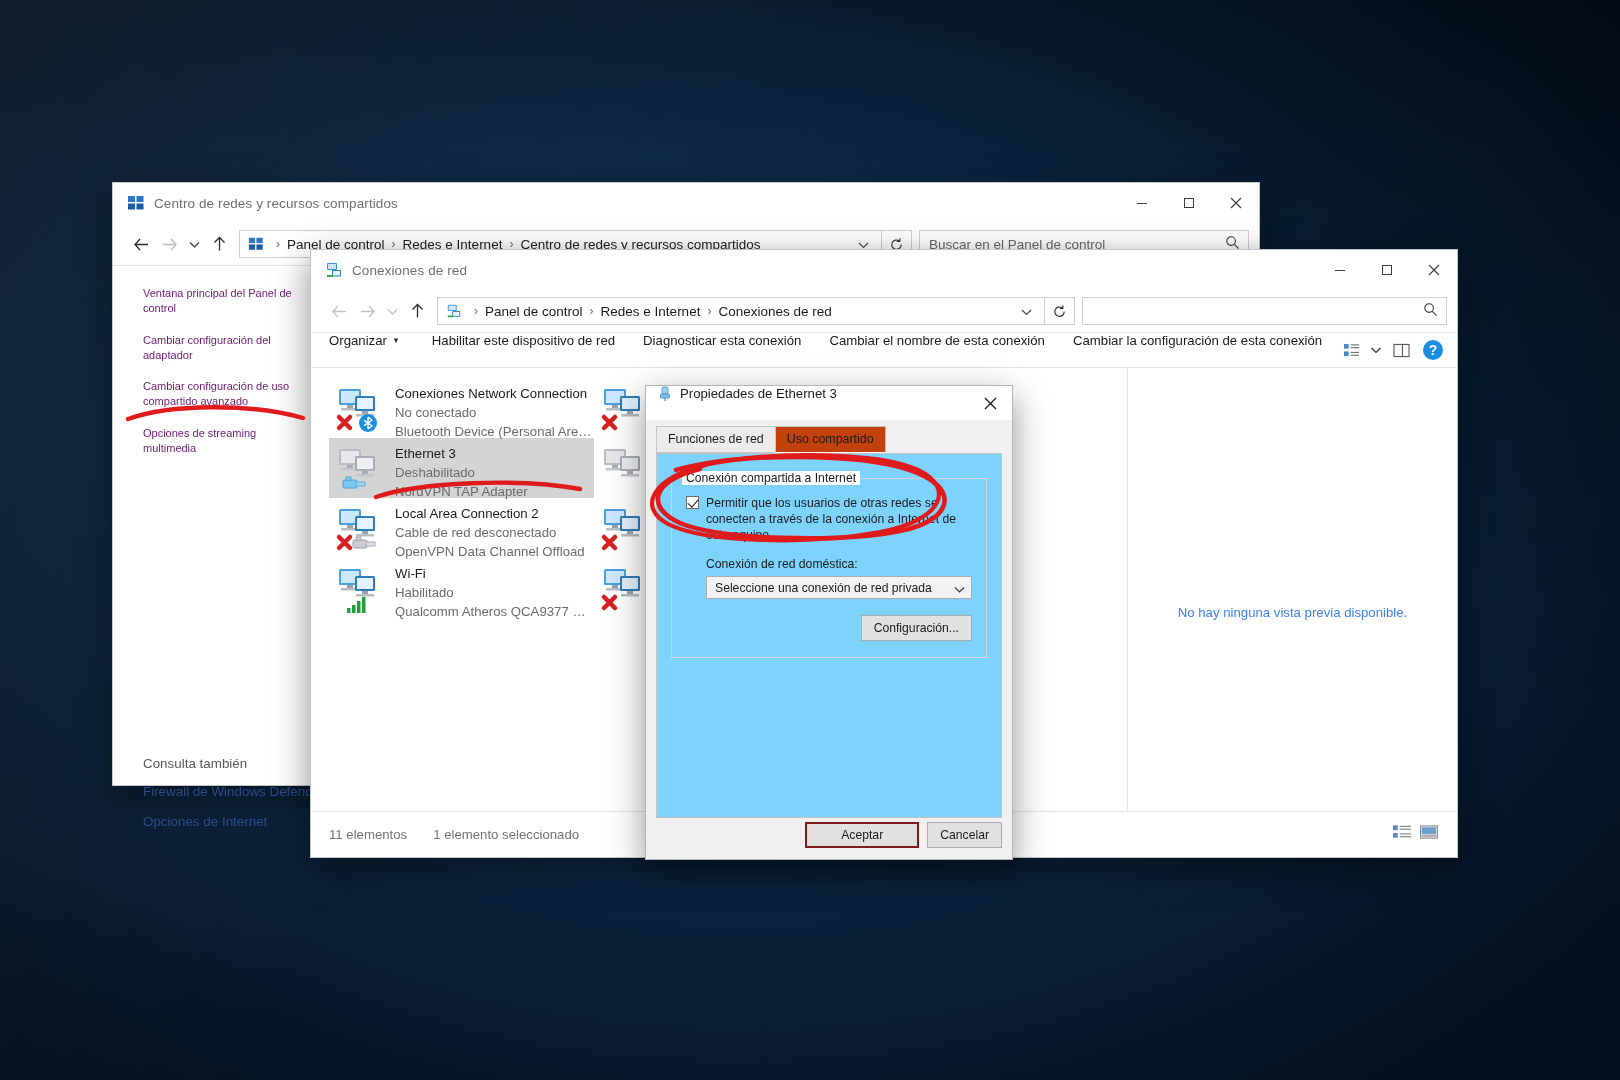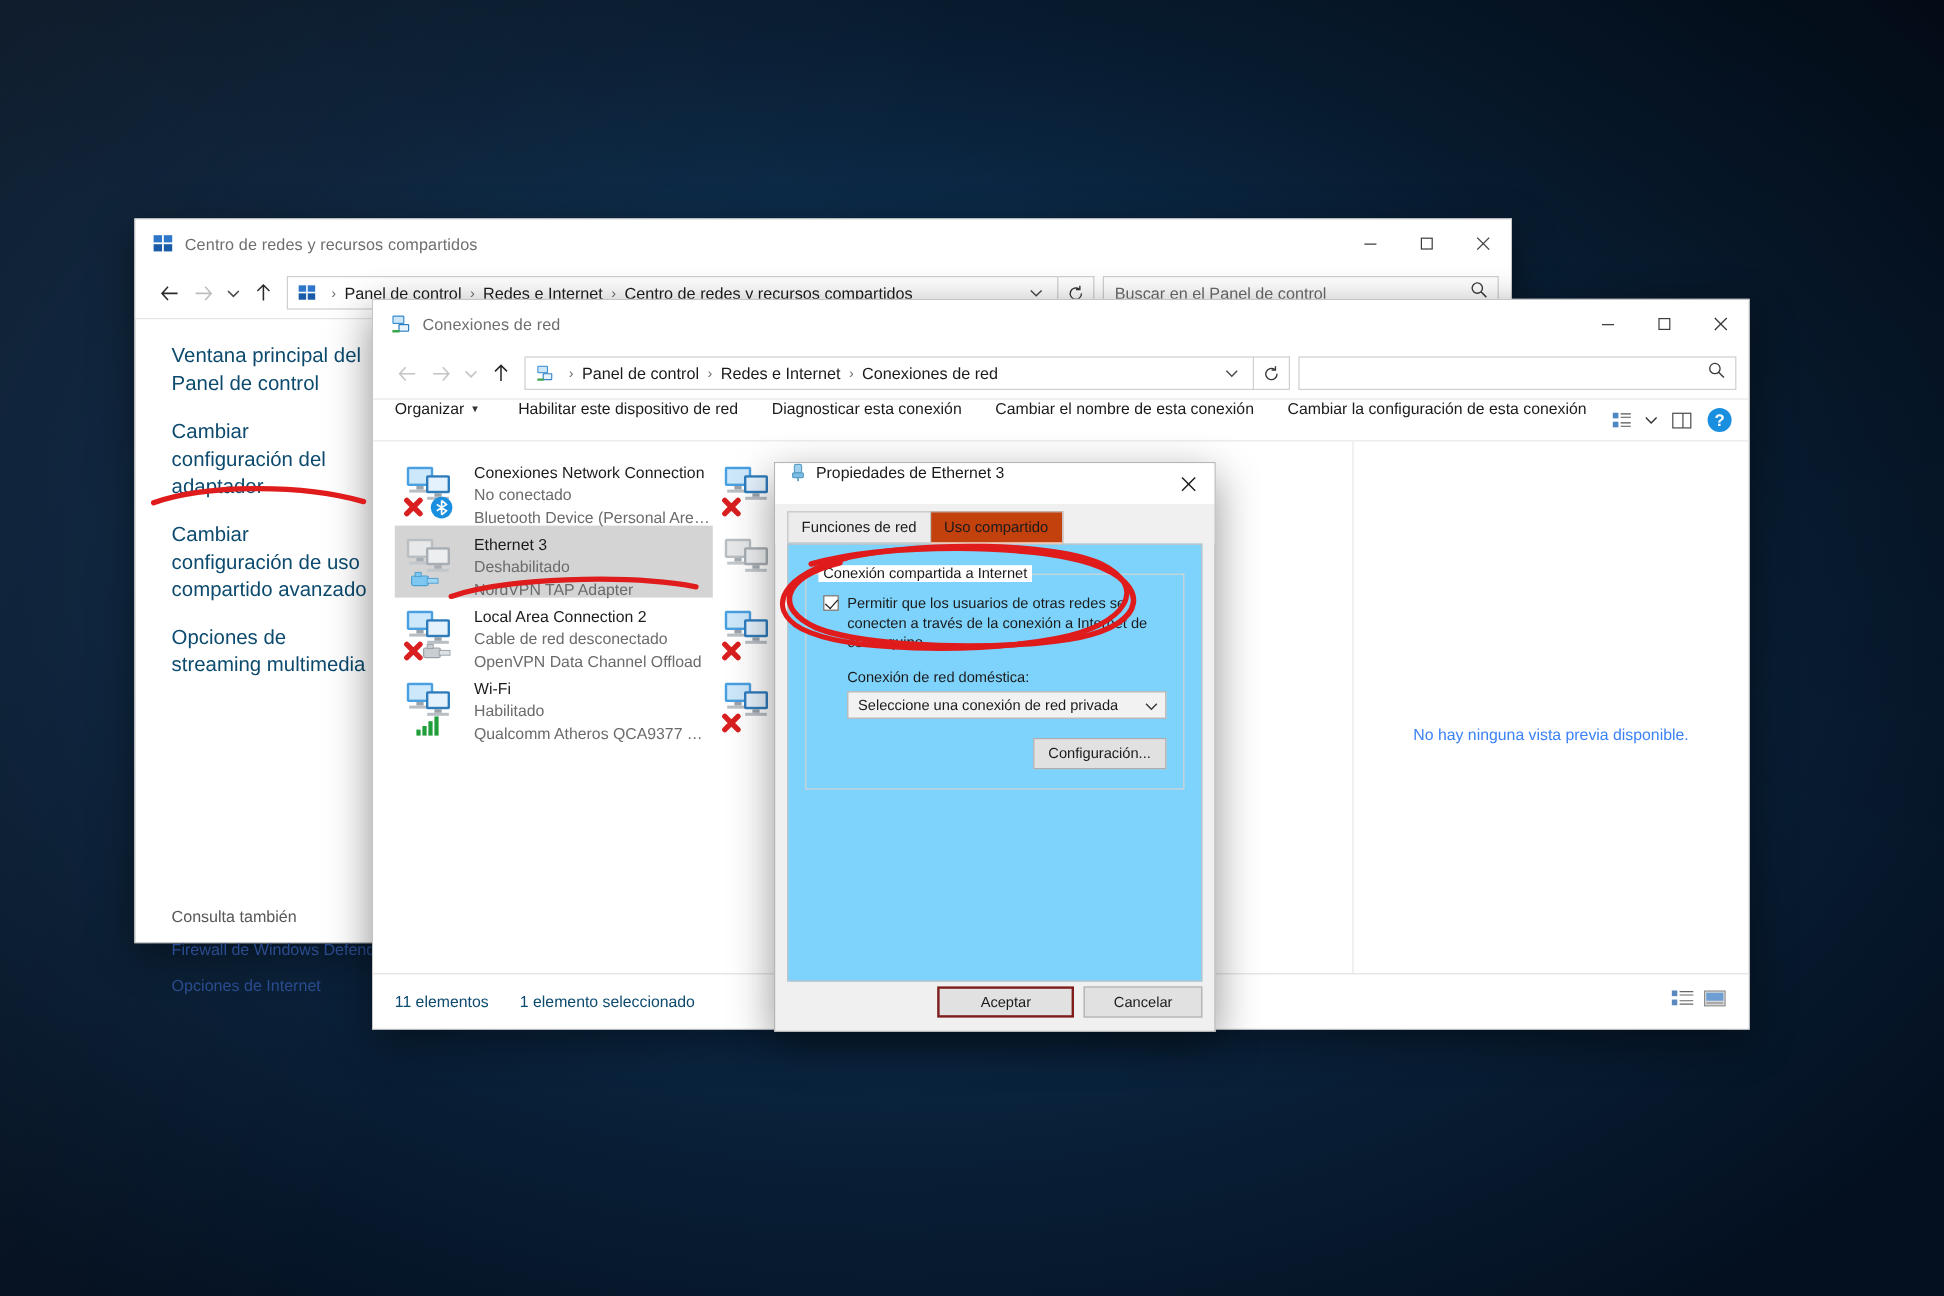--- a/index.html
+++ b/index.html
@@ -72,21 +72,21 @@
     font-family: "Liberation Sans", sans-serif; background: transparent; min-width: 0;
   }
   .searchbox input::placeholder { color: #6a6a6a; }
   .search-ico { color: #3a3a3a; flex: 0 0 auto; padding-right: 4px; }
 
   
   #win-network-center { left: 112px; top: 182px; width: 1148px; height: 604px; }
   #win-network-center .body { display: flex; height: calc(100% - 82px); border-top: 1px solid #e4e4e4; }
   .nc-sidebar { width: 195px; padding: 20px 0 0 30px; position: relative; }
   .nc-sidebar .link {
-    font-size: 17px; color: #0c4a6e; line-height: 1.35; margin-bottom: 17px; cursor: pointer;
+    font-size: 11px; color: #701a75; line-height: 1.35; margin-bottom: 17px; cursor: pointer;
   }
   .nc-see-also { position: absolute; left: 30px; top: 490px; width: 200px; }
   .nc-see-also .hdr { font-size: 13.4px; color: #585858; margin-bottom: 12px; }
   .nc-see-also .link { font-size: 13.4px; color: #2a4b8d; margin-bottom: 12px; }
   .nc-main { flex: 1 1 auto; background: #fff; }
 
   
   #win-network-conns { left: 310px; top: 249px; width: 1148px; height: 609px; }
   .toolbar {
     height: 36px; display: flex; gap: 0;
@@ -113,21 +113,21 @@
     position: absolute; right: 0; top: 0; bottom: 0; width: 330px;
     border-left: 1px solid #e7e7e7; display: flex; align-items: center; justify-content: center;
   }
   .preview-pane .msg { font-size: 13.2px; color: #3b82f6; text-align: center; }
 
   .statusbar {
     position: absolute; left: 0; right: 0; bottom: 0; height: 46px;
     border-top: 1px solid #e2e2e2; background: #fff;
     display: flex; align-items: center; padding: 0 18px;
   }
-  .statusbar .st { font-size: 13.2px; color: #0c4a6e; }
+  .statusbar .st { font-size: 13.2px; color: #737373; }
   .statusbar .st.sep { margin-left: 26px; }
   .st-right { margin-left: auto; display: flex; gap: 8px; align-items: center; }
 
   
   #dlg-eth3 {
     position: absolute; left: 645px; top: 385px; width: 368px; height: 475px;
     background: #f0f0f0; border: 1px solid #b5b5b5;
     box-shadow: 0 12px 34px rgba(0,0,0,0.42);
   }
   .dlg-title { height: 34px; background: #fff; display: flex; align-items: flex-start; padding-left: 12px; }
@@ -172,21 +172,21 @@
   .btn {
     font-size: 12.2px; color: #1b1b1b; background: #e1e1e1; border: 1px solid #adadad;
     padding: 5px 12px; font-family: "Liberation Sans", sans-serif; cursor: pointer;
   }
   .dlg-footer {
     position: absolute; left: 0; right: 0; bottom: 0; height: 48px;
     display: flex; align-items: center; justify-content: flex-end; gap: 8px;
     padding-right: 10px;
   }
   .btn.primary { background: #e1e1e1; border: 2px solid #7f1d1d; padding: 4px 34px; }
-  .btn.wide { padding: 5px 24px; }
+  .btn.wide { padding: 5px 12px; }
 
   
   .annot { position: absolute; inset: 0; pointer-events: none; z-index: 50; }
 </style>
 </head>
 <body>
 
 <div class="desktop"></div>
 
 <div class="window" id="win-network-center">

